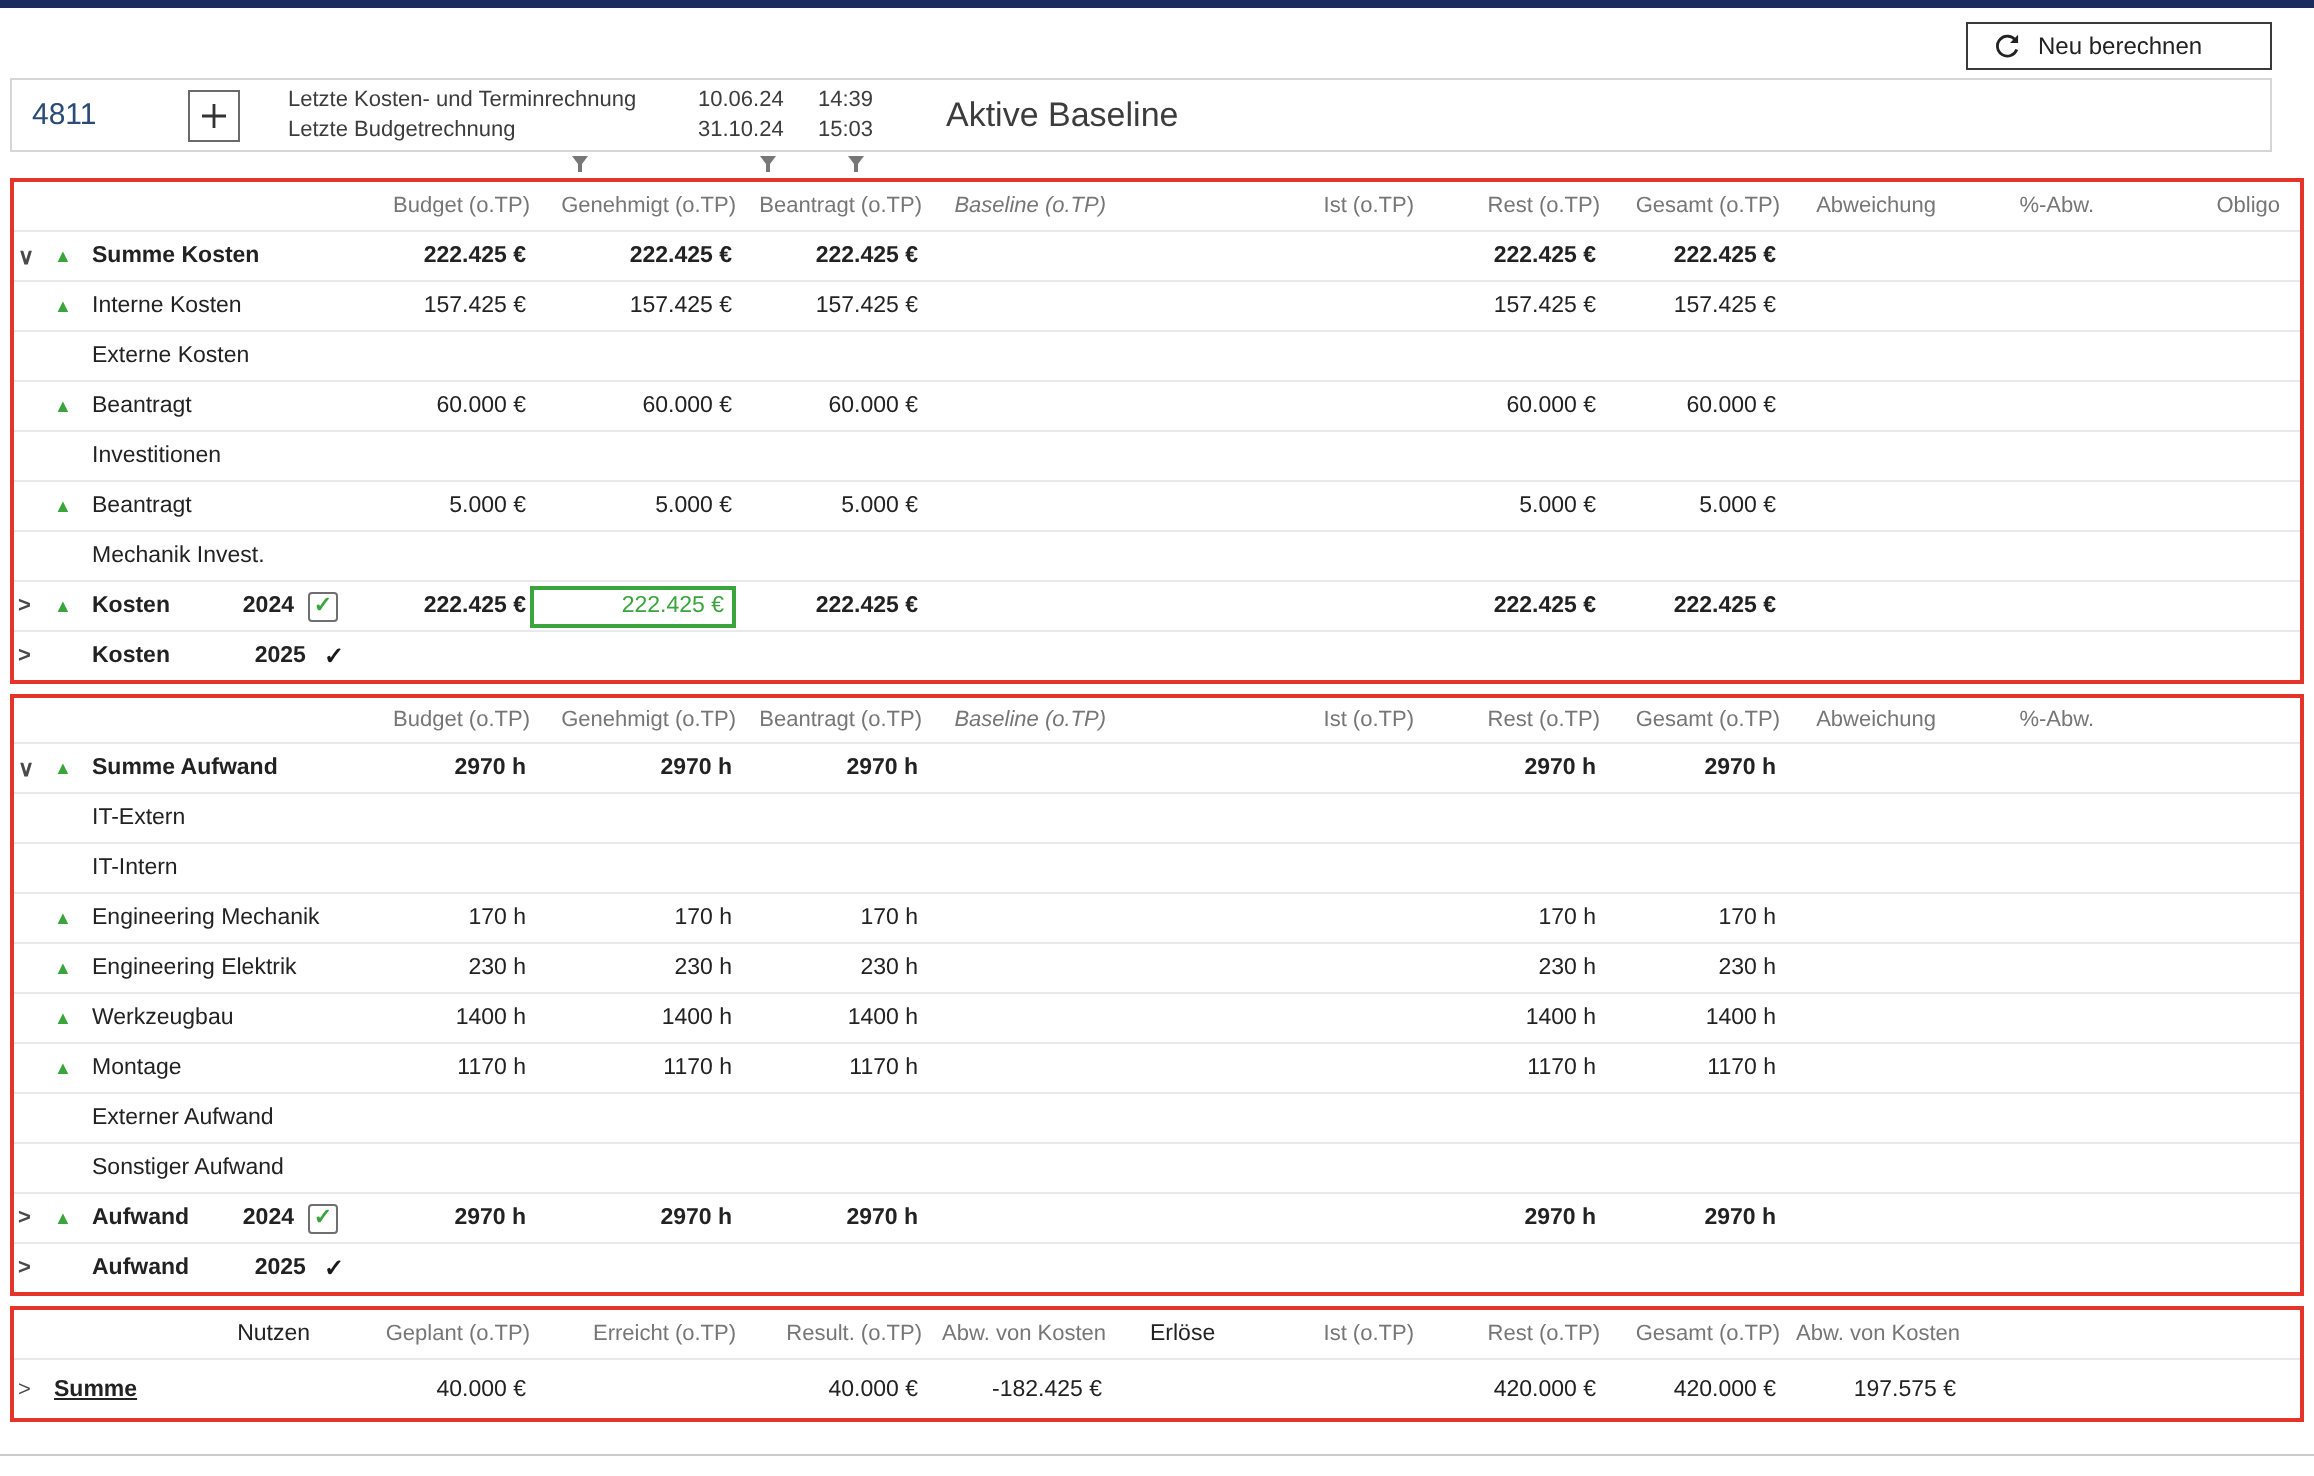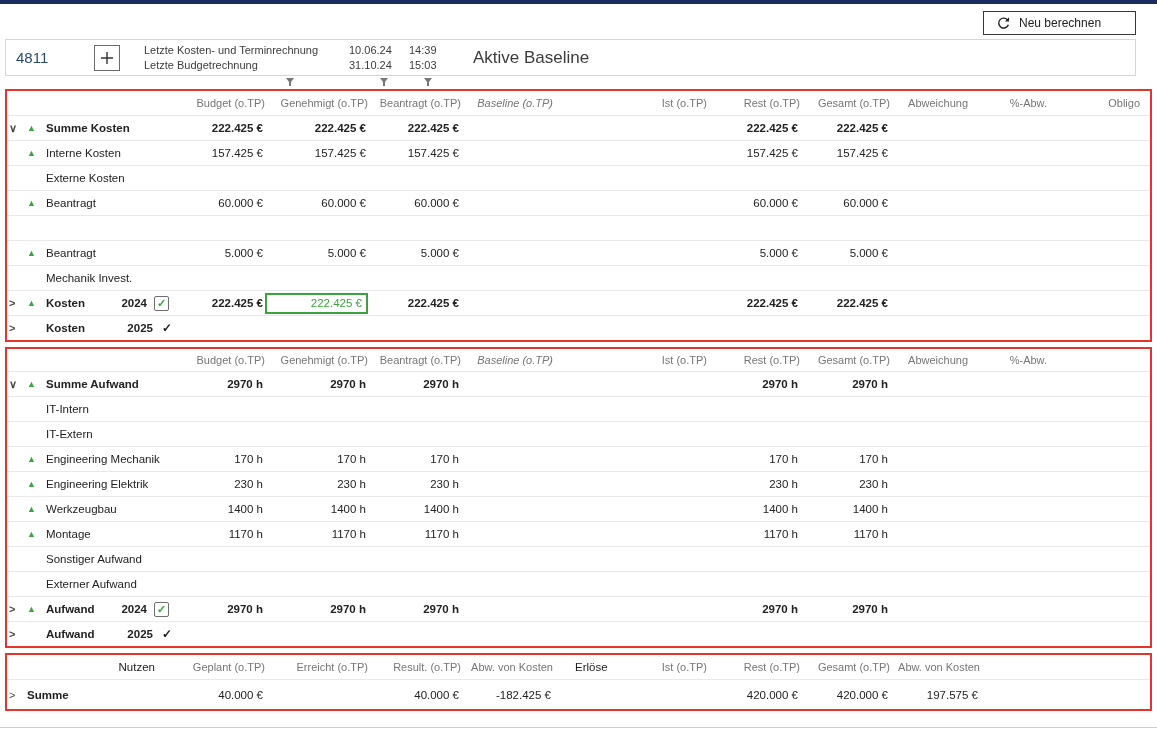--- a/index.html
+++ b/index.html
@@ -47,21 +47,21 @@
   .w-lab{width:163px;flex:0 0 auto;}
   .w1{width:93px;flex:0 0 auto;} .w2{width:103px;flex:0 0 auto;} .w3{width:93px;flex:0 0 auto;}
   .w4{width:92px;flex:0 0 auto;font-style:italic;} .w5{width:154px;flex:0 0 auto;} .w6{width:93px;flex:0 0 auto;}
   .w7{width:90px;flex:0 0 auto;} .w8{width:78px;flex:0 0 auto;} .w9{width:79px;flex:0 0 auto;}
   .w10{width:93px;flex:0 0 auto;}
   
   .b-lab{width:146px;flex:0 0 auto;} .b1{width:110px;flex:0 0 auto;} .b2{width:103px;flex:0 0 auto;}
   .b3{width:93px;flex:0 0 auto;} .b4{width:92px;flex:0 0 auto;} .b5{width:62px;flex:0 0 auto;justify-content:flex-start;padding-left:22px;}
   .b6{width:92px;flex:0 0 auto;} .b7{width:93px;flex:0 0 auto;} .b8{width:90px;flex:0 0 auto;} .b9{width:90px;flex:0 0 auto;}
   .strong{color:#222;font-weight:400;font-size:11.5px;}
-  .b-bold{font-weight:700;}
+  .b-bold{font-weight:700;text-decoration:underline;}
   
   .cell.editing{height:21px;align-self:center;border:2px solid var(--green);color:var(--green);font-weight:400;padding-right:4px;background:#fff;}
   .bottom-line{position:absolute;left:0;top:727px;width:100%;height:1px;background:#cccccc;}
 </style>
 </head>
 <body>
 
 <div class="topbar"></div>
 
 <div class="toolbar">
@@ -198,20 +198,27 @@
         <span class="cell w4 v"></span>
         <span class="cell w5 v"></span>
         <span class="cell w6 v">60.000 €</span>
         <span class="cell w7 v">60.000 €</span>
         <span class="cell w8 v"></span>
         <span class="cell w9 v"></span>
         <span class="cell w10 v"></span>
       </div>
 
       <div class="trow">
+        <span class="cell w-lab rl">
+          <span class="chev"></span>
+          <span class="tri"></span>
+          <span class="lbl">Investitionen</span>
+          <span class="year"></span>
+
+        </span>
         <span class="cell w1 v"></span>
         <span class="cell w2 v"></span>
         <span class="cell w3 v"></span>
         <span class="cell w4 v"></span>
         <span class="cell w5 v"></span>
         <span class="cell w6 v"></span>
         <span class="cell w7 v"></span>
         <span class="cell w8 v"></span>
         <span class="cell w9 v"></span>
         <span class="cell w10 v"></span>
@@ -334,40 +341,40 @@
         <span class="cell w6 v">2970 h</span>
         <span class="cell w7 v">2970 h</span>
         <span class="cell w8 v"></span>
         <span class="cell w9 v"></span>
       </div>
 
       <div class="trow">
         <span class="cell w-lab rl">
           <span class="chev"></span>
           <span class="tri"></span>
+          <span class="lbl">IT-Extern</span>
+          <span class="year"></span>
+
+        </span>
+        <span class="cell w1 v"></span>
+        <span class="cell w2 v"></span>
+        <span class="cell w3 v"></span>
+        <span class="cell w4 v"></span>
+        <span class="cell w5 v"></span>
+        <span class="cell w6 v"></span>
+        <span class="cell w7 v"></span>
+        <span class="cell w8 v"></span>
+        <span class="cell w9 v"></span>
+      </div>
+
+      <div class="trow">
+        <span class="cell w-lab rl">
+          <span class="chev"></span>
+          <span class="tri"></span>
           <span class="lbl">IT-Intern</span>
-          <span class="year"></span>
-
-        </span>
-        <span class="cell w1 v"></span>
-        <span class="cell w2 v"></span>
-        <span class="cell w3 v"></span>
-        <span class="cell w4 v"></span>
-        <span class="cell w5 v"></span>
-        <span class="cell w6 v"></span>
-        <span class="cell w7 v"></span>
-        <span class="cell w8 v"></span>
-        <span class="cell w9 v"></span>
-      </div>
-
-      <div class="trow">
-        <span class="cell w-lab rl">
-          <span class="chev"></span>
-          <span class="tri"></span>
-          <span class="lbl">IT-Extern</span>
           <span class="year"></span>
 
         </span>
         <span class="cell w1 v"></span>
         <span class="cell w2 v"></span>
         <span class="cell w3 v"></span>
         <span class="cell w4 v"></span>
         <span class="cell w5 v"></span>
         <span class="cell w6 v"></span>
         <span class="cell w7 v"></span>
@@ -448,40 +455,40 @@
         <span class="cell w6 v">1170 h</span>
         <span class="cell w7 v">1170 h</span>
         <span class="cell w8 v"></span>
         <span class="cell w9 v"></span>
       </div>
 
       <div class="trow">
         <span class="cell w-lab rl">
           <span class="chev"></span>
           <span class="tri"></span>
+          <span class="lbl">Externer Aufwand</span>
+          <span class="year"></span>
+
+        </span>
+        <span class="cell w1 v"></span>
+        <span class="cell w2 v"></span>
+        <span class="cell w3 v"></span>
+        <span class="cell w4 v"></span>
+        <span class="cell w5 v"></span>
+        <span class="cell w6 v"></span>
+        <span class="cell w7 v"></span>
+        <span class="cell w8 v"></span>
+        <span class="cell w9 v"></span>
+      </div>
+
+      <div class="trow">
+        <span class="cell w-lab rl">
+          <span class="chev"></span>
+          <span class="tri"></span>
           <span class="lbl">Sonstiger Aufwand</span>
-          <span class="year"></span>
-
-        </span>
-        <span class="cell w1 v"></span>
-        <span class="cell w2 v"></span>
-        <span class="cell w3 v"></span>
-        <span class="cell w4 v"></span>
-        <span class="cell w5 v"></span>
-        <span class="cell w6 v"></span>
-        <span class="cell w7 v"></span>
-        <span class="cell w8 v"></span>
-        <span class="cell w9 v"></span>
-      </div>
-
-      <div class="trow">
-        <span class="cell w-lab rl">
-          <span class="chev"></span>
-          <span class="tri"></span>
-          <span class="lbl">Externer Aufwand</span>
           <span class="year"></span>
 
         </span>
         <span class="cell w1 v"></span>
         <span class="cell w2 v"></span>
         <span class="cell w3 v"></span>
         <span class="cell w4 v"></span>
         <span class="cell w5 v"></span>
         <span class="cell w6 v"></span>
         <span class="cell w7 v"></span>

